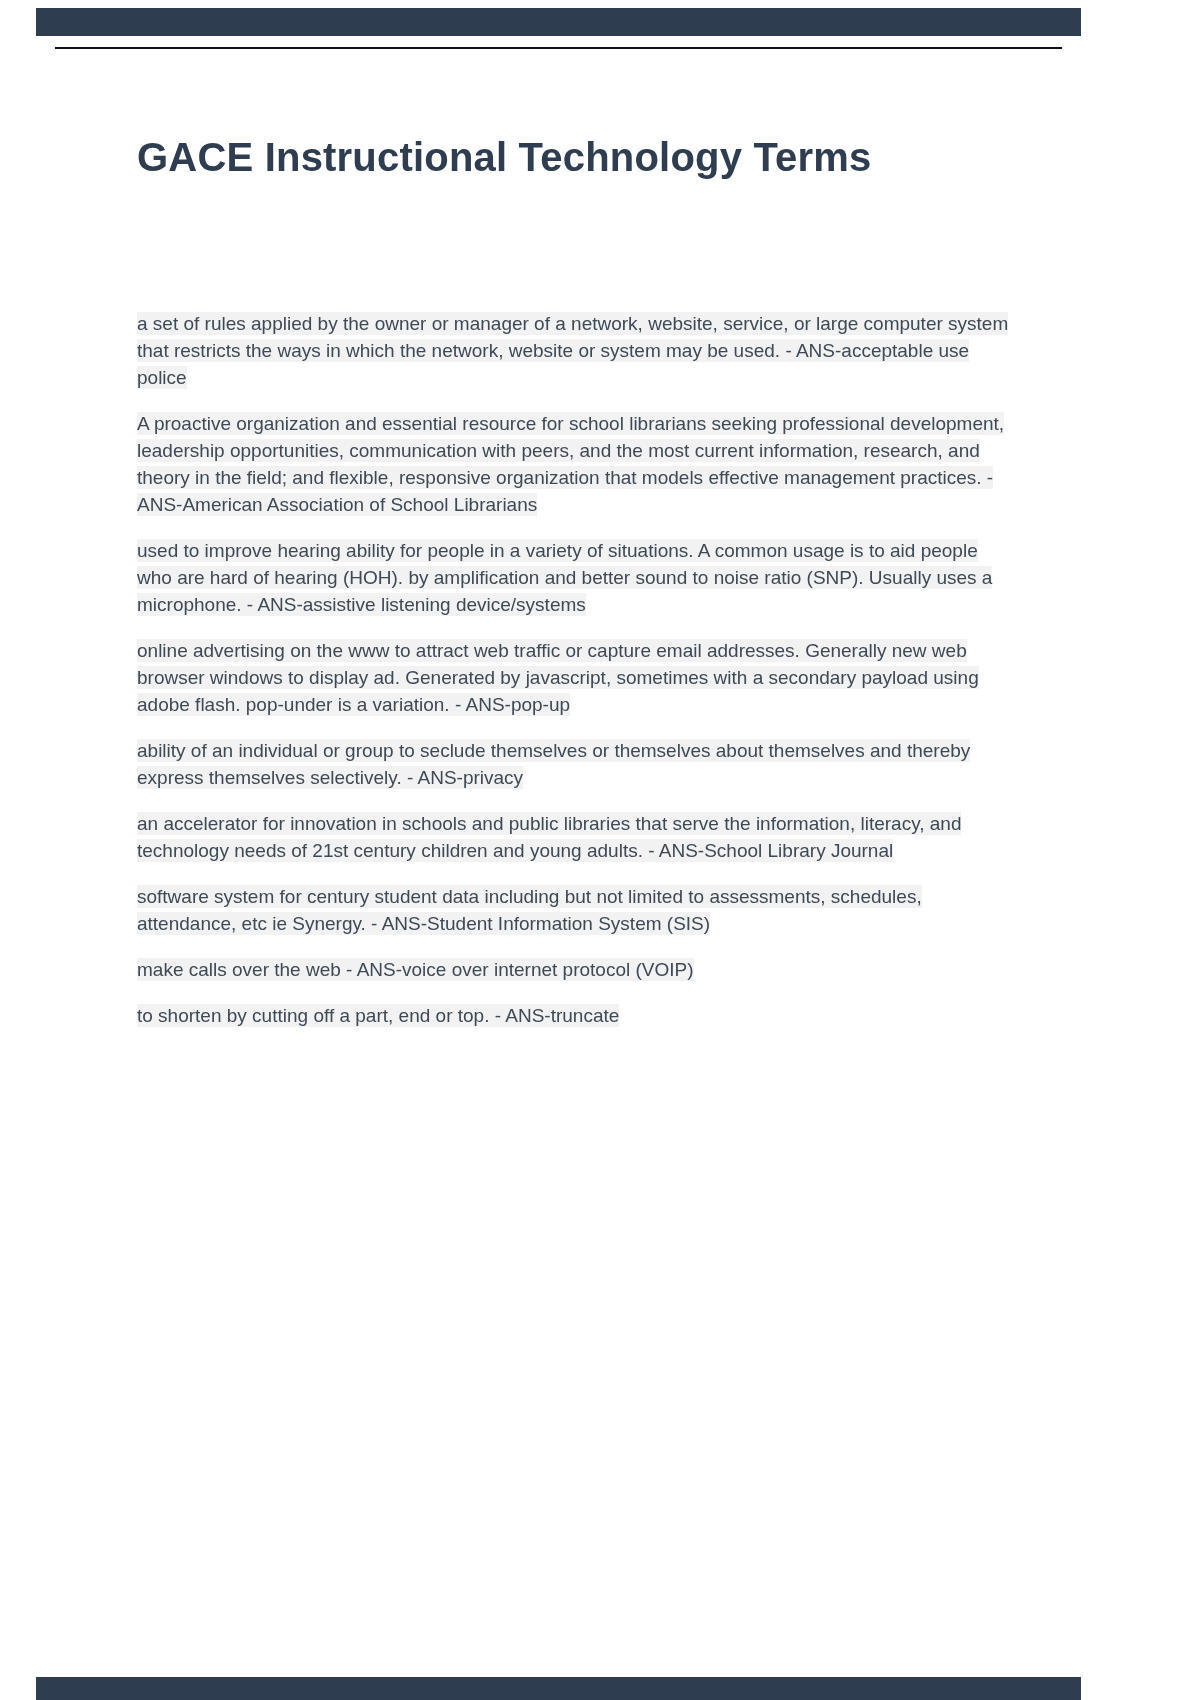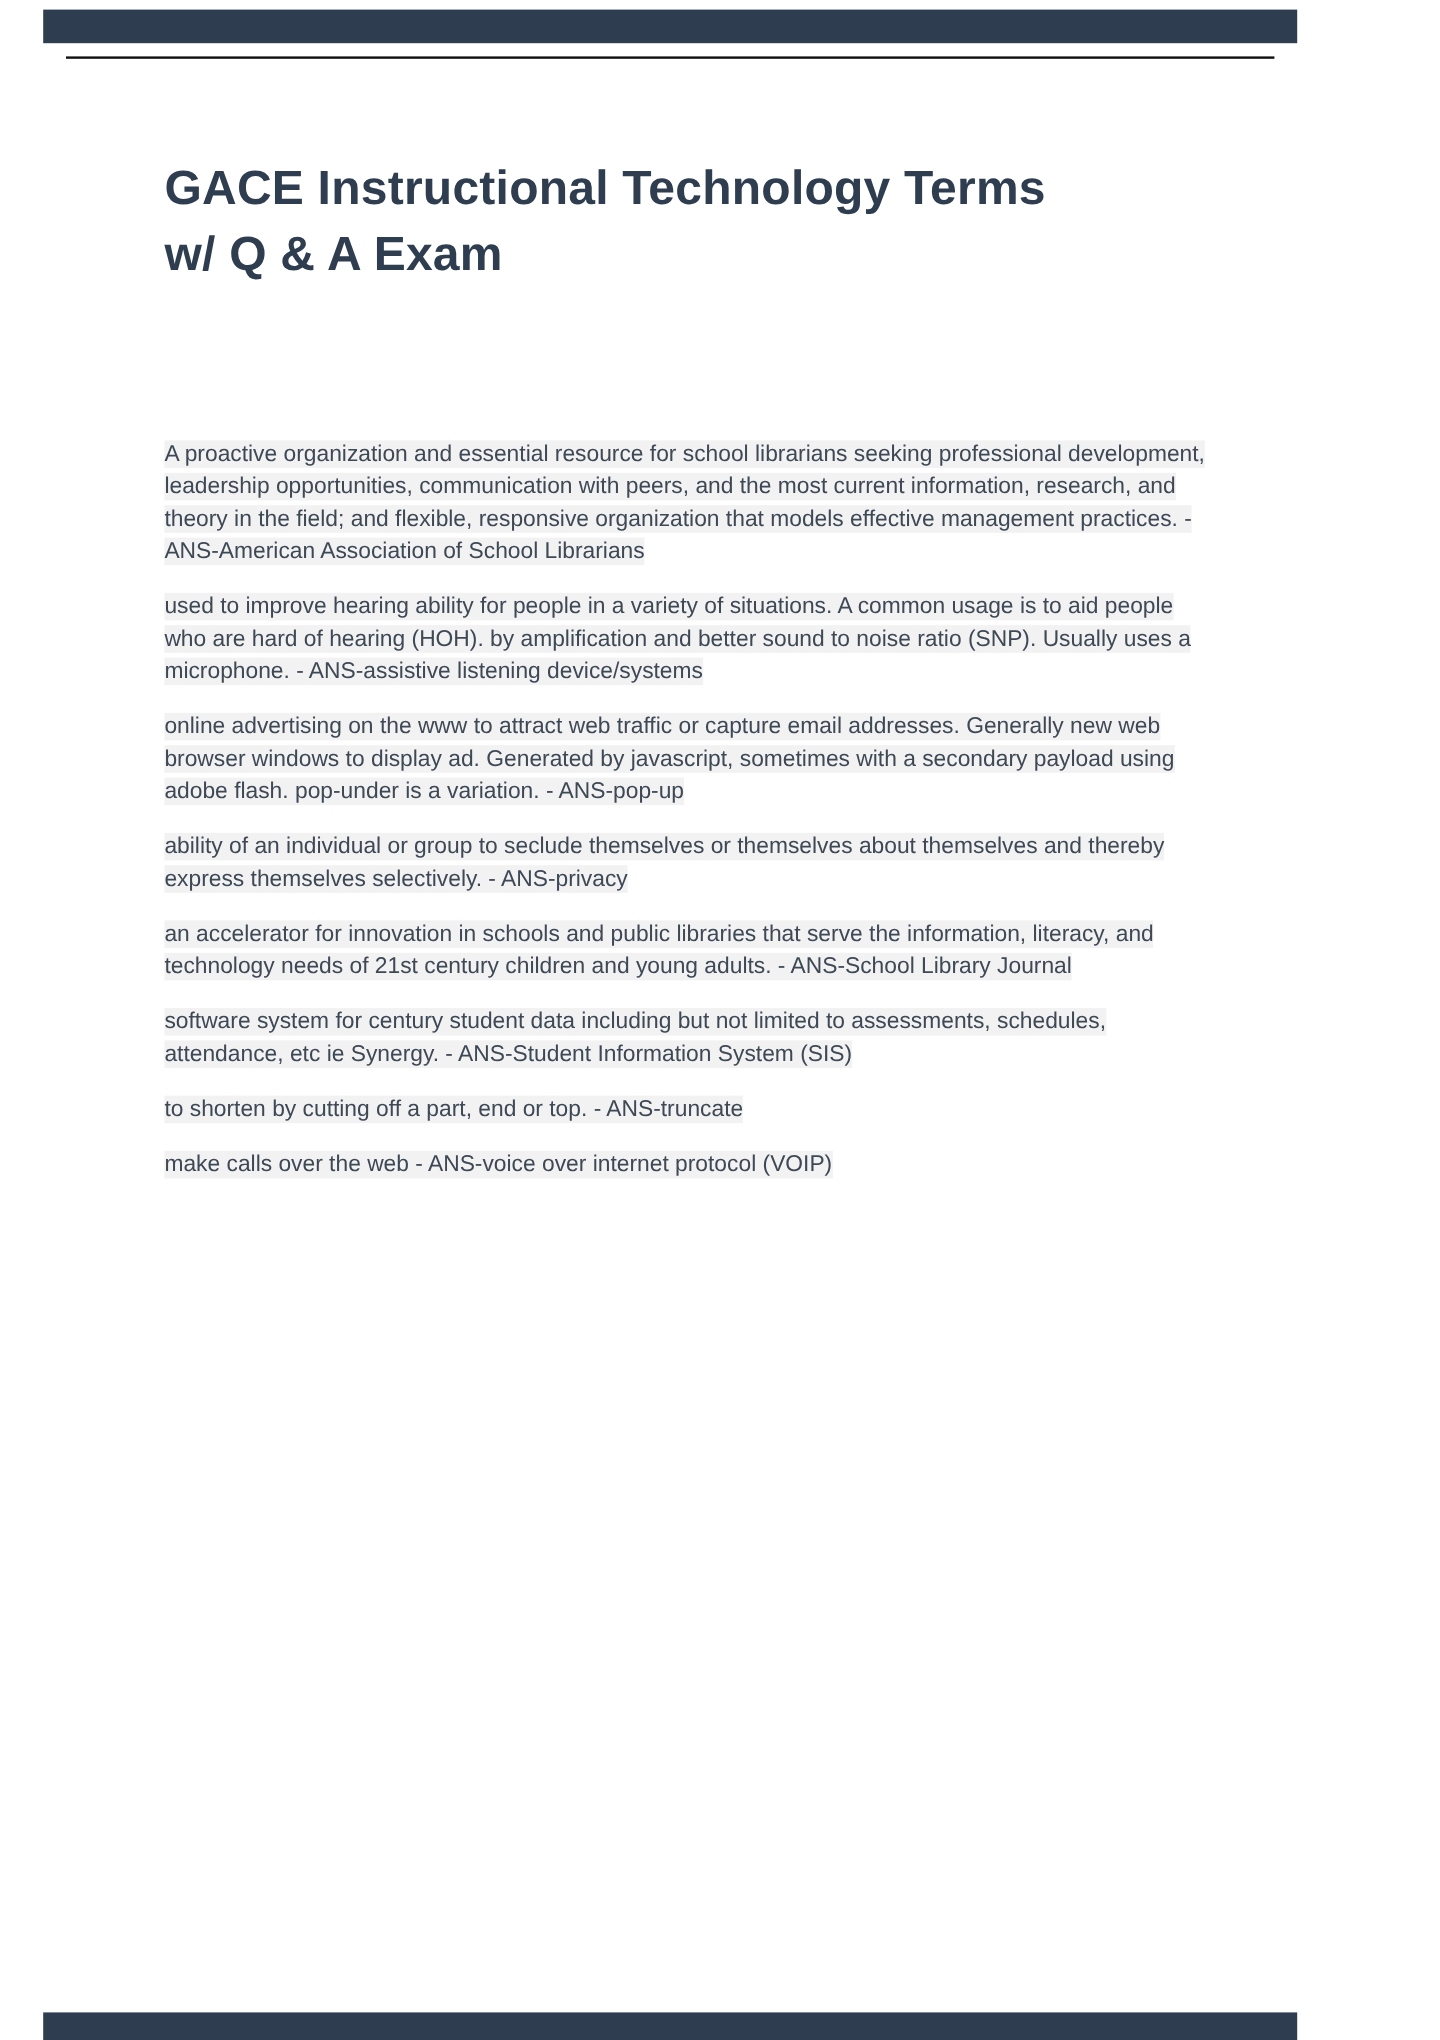--- a/index.html
+++ b/index.html
@@ -86,32 +86,32 @@
 <div class="page">
 
   <div class="top-bar"></div>
 
   <div class="rule"></div>
 
   <div class="content">
 
     <h1 class="doc-title">
       <span>GACE Instructional Technology Terms</span>
-      <span>w/ Q &amp; A Exam</span>
     </h1>
 
     <div class="paragraphs">
 
+    <p class="para"><span class="hl">a set of rules applied by the owner or manager of a network, website, service, or large computer system that restricts the ways in which the network, website or system may be used. - ANS-acceptable use police</span></p>
         <p class="para"><span class="hl">A proactive organization and essential resource for school librarians seeking professional development, leadership opportunities, communication with peers, and the most current information, research, and theory in the field; and flexible, responsive organization that models effective management practices. - ANS-American Association of School Librarians</span></p>
         <p class="para"><span class="hl">used to improve hearing ability for people in a variety of situations. A common usage is to aid people who are hard of hearing (HOH). by amplification and better sound to noise ratio (SNP). Usually uses a microphone. - ANS-assistive listening device/systems</span></p>
         <p class="para gap-large"><span class="hl">online advertising on the www to attract web traffic or capture email addresses. Generally new web browser windows to display ad. Generated by javascript, sometimes with a secondary payload using adobe flash. pop-under is a variation. - ANS-pop-up</span></p>
         <p class="para"><span class="hl">ability of an individual or group to seclude themselves or themselves about themselves and thereby express themselves selectively. - ANS-privacy</span></p>
         <p class="para"><span class="hl">an accelerator for innovation in schools and public libraries that serve the information, literacy, and technology needs of 21st century children and young adults. - ANS-School Library Journal</span></p>
         <p class="para"><span class="hl">software system for century student data including but not limited to assessments, schedules, attendance, etc ie Synergy. - ANS-Student Information System (SIS)</span></p>
+        <p class="para"><span class="hl">make calls over the web - ANS-voice over internet protocol (VOIP)</span></p>
         <p class="para"><span class="hl">to shorten by cutting off a part, end or top. - ANS-truncate</span></p>
-        <p class="para"><span class="hl">make calls over the web - ANS-voice over internet protocol (VOIP)</span></p>
       </div>
 
   </div>
 
   <div class="bottom-bar"></div>
 
 </div>
 
 </body></html>

